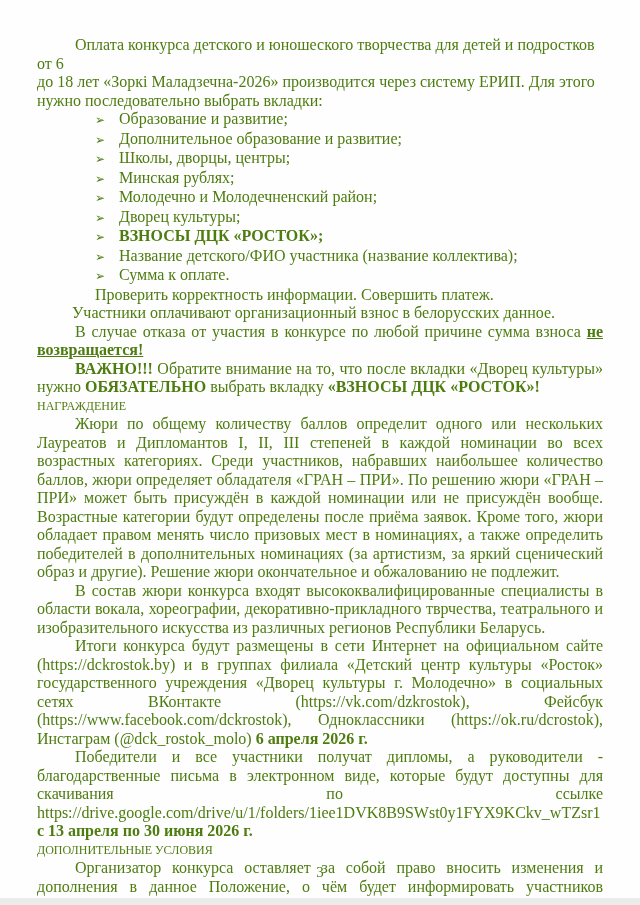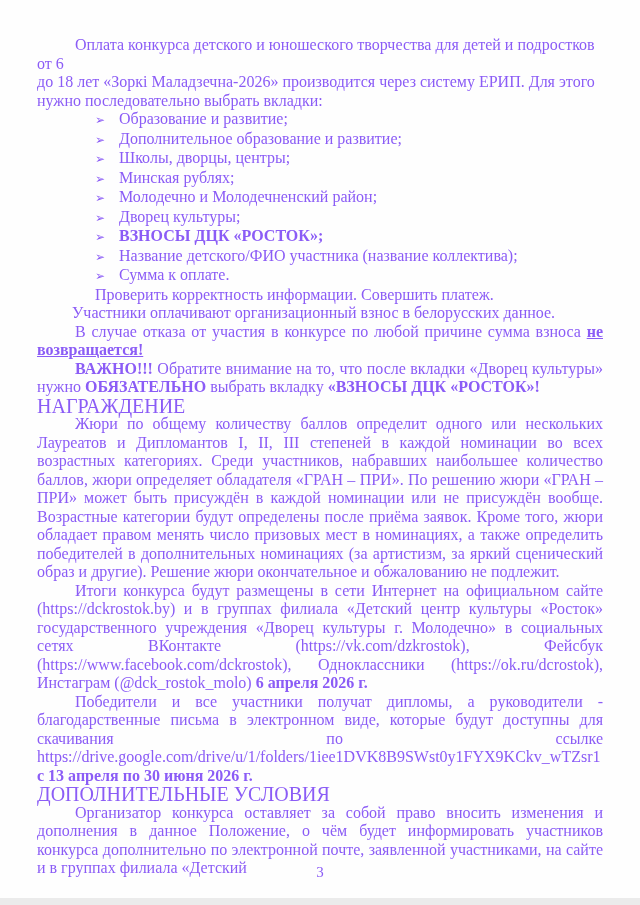--- a/index.html
+++ b/index.html
@@ -6,28 +6,28 @@
   .page {
     position: relative;
     width: 640px;
     height: 905px;
     box-sizing: border-box;
     background: #fefefe;
     padding: 36px 37px 0 37px;
     font-family: "Liberation Serif", serif;
     font-size: 16px;
     line-height: 18.5px;
-    color: #8b5cf6;
+    color: #4d7c0f;
     overflow: hidden;
   }
   .p { margin: 0; text-align: justify; text-indent: 38px; }
   .intro { margin: 0; text-align: left; text-indent: 38px; white-space: pre-line; }
   .check { margin: 0; text-align: left; text-indent: 58px; }
   .fee { margin: 0; text-align: left; text-indent: 35px; }
-  .heading { margin: 0; text-align: left; font-weight: normal; font-size: 20px; }
+  .heading { margin: 0; text-align: left; font-weight: normal; font-size: 12px; }
   .b { font-weight: bold; }
   .bu { font-weight: bold; text-decoration: underline; }
   ul.erip-list { margin: 0; padding: 0 0 0 58px; list-style: none; }
   ul.erip-list li { margin: 0; }
   ul.erip-list li .mark {
     font-family: "DejaVu Sans", sans-serif;
     font-size: 12px;
     display: inline-block;
     width: 24px;
     vertical-align: baseline;
@@ -77,20 +77,21 @@
   <p class="fee">Участники оплачивают организационный взнос в белорусских данное.</p>
 
   <p class="p"><span>В случае отказа от участия в конкурсе по любой причине сумма взноса</span> <span class="bu">не возвращается!</span></p>
 
   <p class="p"><span class="b">ВАЖНО!!!</span> <span>Обратите внимание на то, что после вкладки «Дворец культуры» нужно</span> <span class="b">ОБЯЗАТЕЛЬНО</span> <span>выбрать вкладку</span> <span class="b">«ВЗНОСЫ ДЦК «РОСТОК»!</span></p>
 
   <h2 class="heading">НАГРАЖДЕНИЕ</h2>
 
   <p class="p">Жюри по общему количеству баллов определит одного или нескольких Лауреатов и Дипломантов I, II, III степеней в каждой номинации во всех возрастных категориях. Среди участников, набравших наибольшее количество баллов, жюри определяет обладателя «ГРАН – ПРИ». По решению жюри «ГРАН – ПРИ» может быть присуждён в каждой номинации или не присуждён вообще. Возрастные категории будут определены после приёма заявок. Кроме того, жюри обладает правом менять число призовых мест в номинациях,  а также определить победителей  в дополнительных номинациях (за артистизм, за яркий сценический образ и другие). Решение жюри окончательное и обжалованию не подлежит.</p>
 
+  <p class="p">В состав жюри конкурса входят высококвалифицированные специалисты в области вокала, хореографии, декоративно-прикладного тврчества, театрального и изобразительного искусства из различных регионов Республики Беларусь.</p>
 
   <p class="p"><span>Итоги конкурса будут размещены в сети Интернет на официальном сайте (https://dckrostok.by) и в группах  филиала «Детский центр культуры «Росток» государственного учреждения «Дворец культуры г. Молодечно» в социальных сетях ВКонтакте (https://vk.com/dzkrostok), Фейсбук (https://www.facebook.com/dckrostok), Одноклассники (https://ok.ru/dcrostok), Инстаграм (@dck_rostok_molo)</span> <span class="b">6 апреля 2026 г.</span></p>
 
   <p class="p"><span>Победители и все участники получат дипломы, а руководители - благодарственные письма в электронном виде, которые будут доступны для скачивания по ссылке</span> <span class="url">https://drive.google.com/drive/u/1/folders/1iee1DVK8B9SWst0y1FYX9KCkv_wTZsr1</span> <span class="b">с 13 апреля по 30 июня 2026 г.</span></p>
 
   <h2 class="heading">ДОПОЛНИТЕЛЬНЫЕ УСЛОВИЯ</h2>
 
   <p class="p">Организатор конкурса оставляет за собой право вносить изменения и дополнения в данное Положение, о чём будет информировать участников конкурса дополнительно по электронной почте, заявленной участниками, на сайте и в группах филиала «Детский</p>
 
   <div class="pagenum">3</div>

